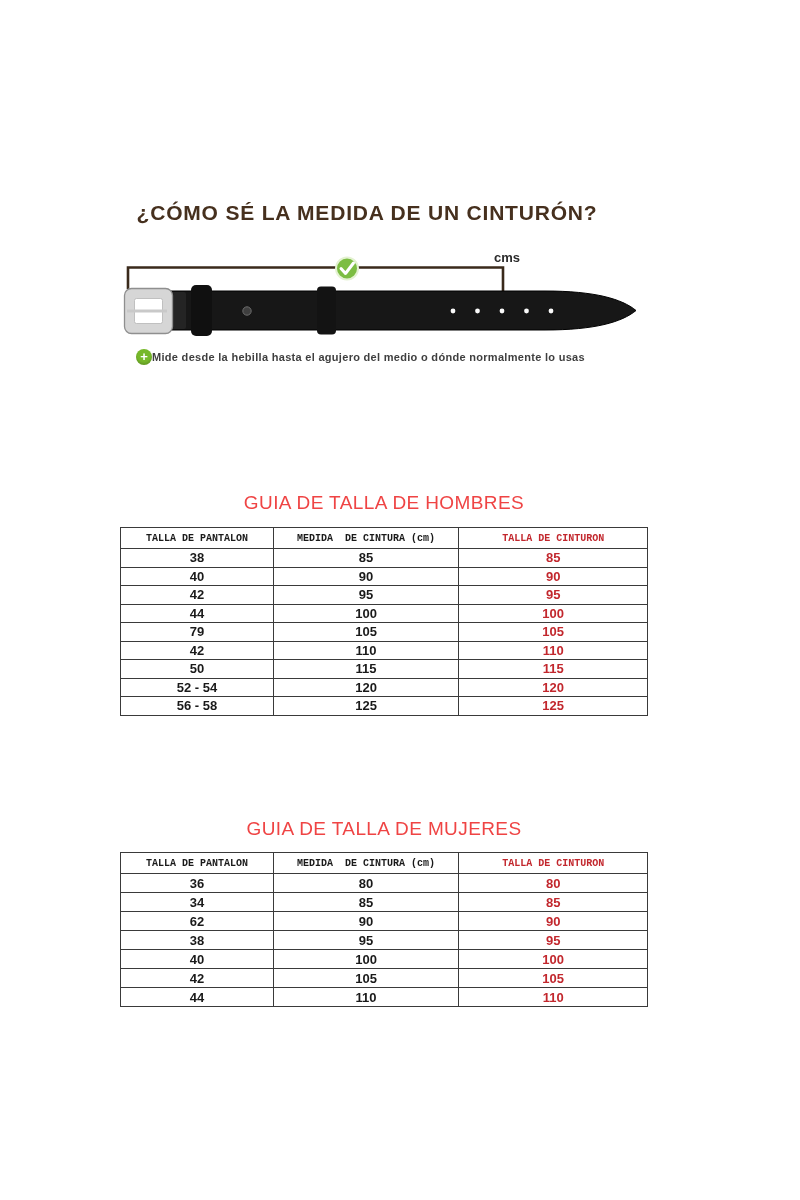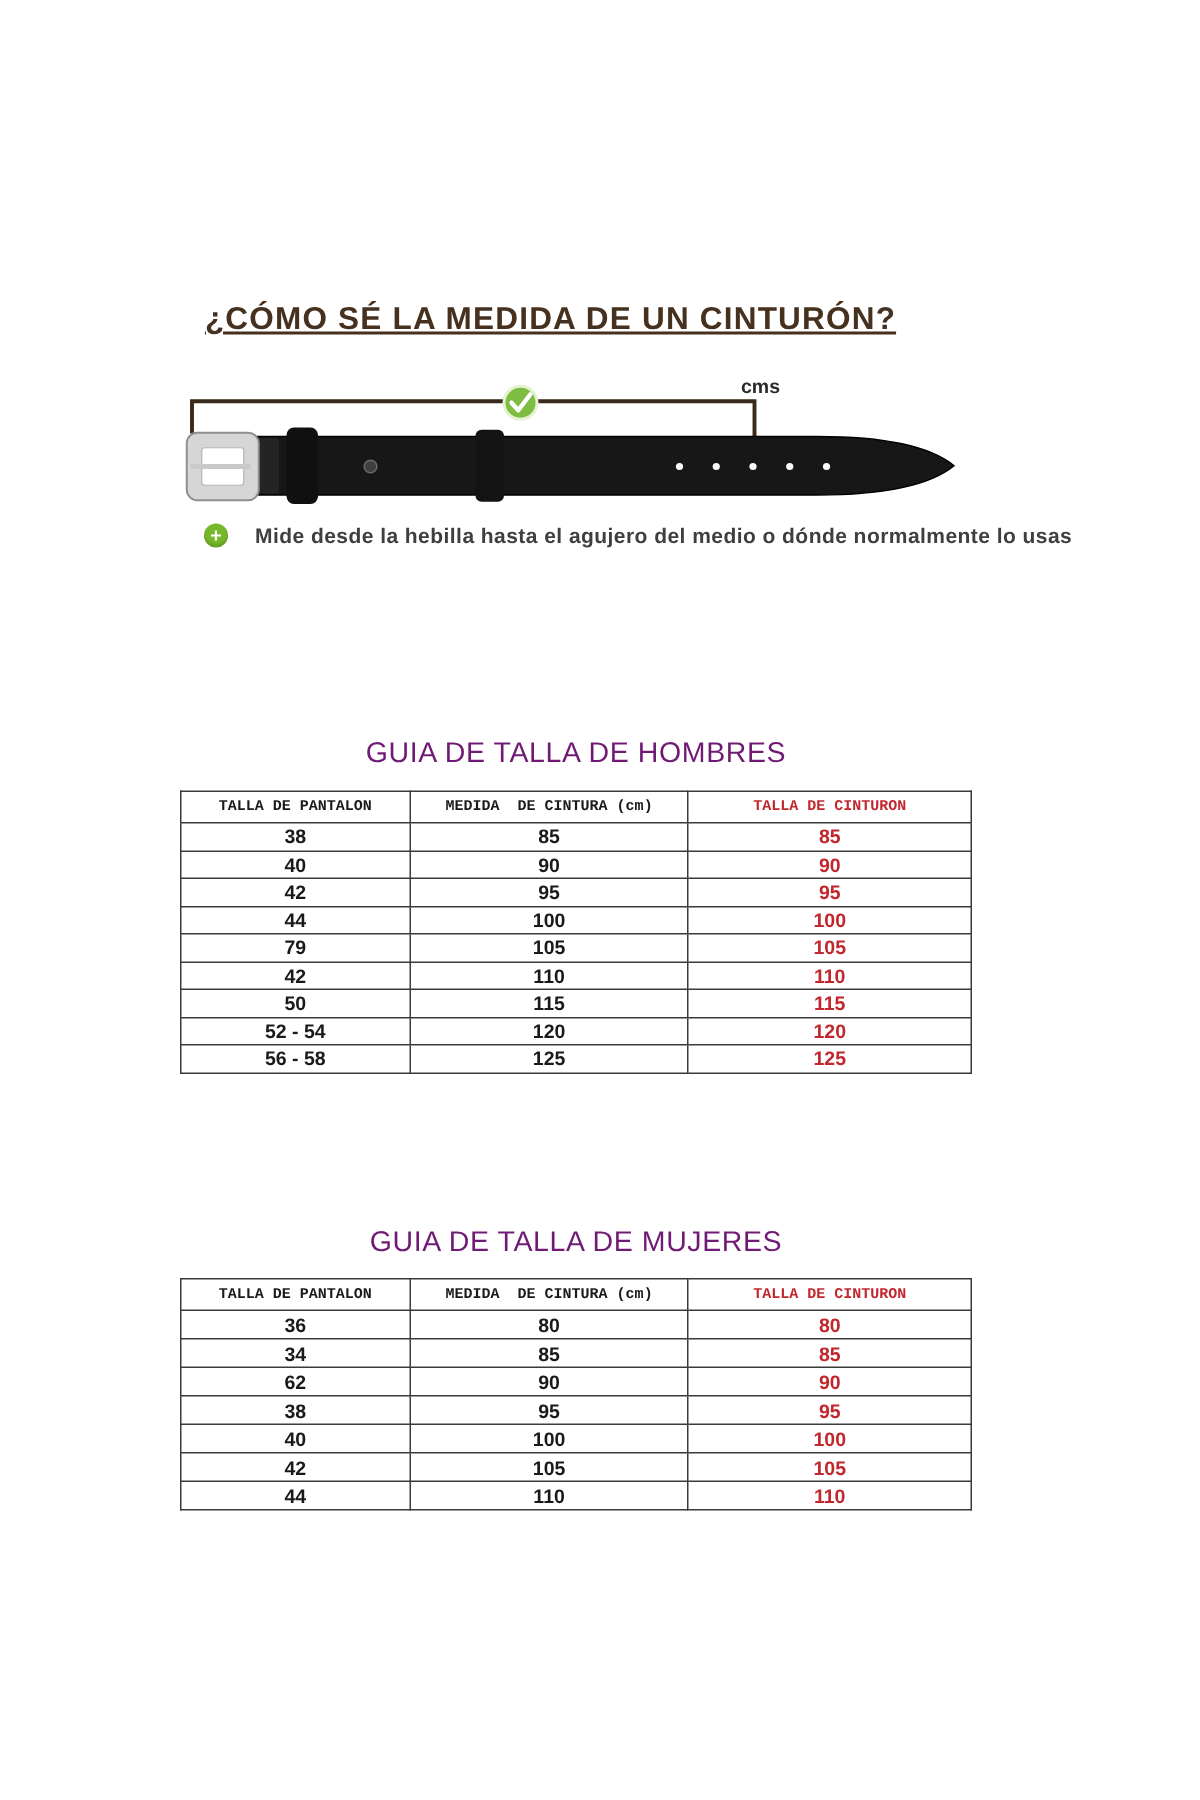--- a/index.html
+++ b/index.html
@@ -1,40 +1,40 @@
 <!DOCTYPE html>
 <html style="--title-brown: #46301e; --bracket-brown: #3a2a1b; --accent-green: #76b82a; --check-green: #7cbd42; --belt-black: #171717; --header-red: #c2272d; --table-border: #3a3a3a; --text-dark: #1a1a1a;"><head>
 <meta charset="utf-8">
 <style>
   html,body{margin:0;padding:0;background:#fff;}
   .canvas{position:relative;width:800px;height:1200px;background:#ffffff;overflow:hidden;
           font-family:"Liberation Sans", sans-serif;}
 
   
   .page-title{position:absolute;top:201px;left:0;width:734px;margin:0;text-align:center;
-              font-size:21px;font-weight:bold;letter-spacing:.8px;color:var(--title-brown);text-decoration:underline;}
+              font-size:21px;font-weight:bold;letter-spacing:.8px;color:var(--title-brown);}
 
   
   svg.belt{position:absolute;top:240px;left:0;}
   .bracket{stroke:var(--bracket-brown);stroke-width:2.6;fill:none;}
   .cms{font-family:"Liberation Sans",sans-serif;font-size:13px;font-weight:bold;fill:#2b2b2b;}
 
   
   .note-row{position:absolute;top:349px;left:136px;display:flex;align-items:center;}
   .plus-icon{display:inline-block;width:16px;height:16px;border-radius:50%;
              background:var(--accent-green);color:#fff;font-size:13px;font-weight:bold;
              line-height:16px;text-align:center;box-shadow:inset 0 -2px 2px rgba(0,0,0,.15);}
-  .note-text{margin-left:18px;font-size:14px;font-weight:bold;color:#3f3f3f;letter-spacing:.3px;}
+  .note-text{margin-left:0;font-size:11px;font-weight:bold;color:#3f3f3f;letter-spacing:.3px;}
 
   
   .guide{position:absolute;left:120px;width:528px;}
   .guide.men{top:492px;}
   .guide.women{top:818px;}
   .guide h2{margin:0;text-align:center;font-size:19px;font-weight:400;
-            color:#701a75;letter-spacing:.4px;}
+            color:#ef4444;letter-spacing:.4px;}
   .guide table{border-collapse:collapse;width:100%;table-layout:fixed;}
   .guide.men table{margin-top:13px;}
   .guide.women table{margin-top:12px;}
   th,td{border:1.6px solid var(--table-border);text-align:center;padding:0;
         font-weight:bold;color:var(--text-dark);}
   th{font-size:10px;height:20px;white-space:pre;font-family:Liberation Mono, monospace;}
   td{font-size:13px;}
   .men td{height:17.5px;}
   .women td{height:18px;}
   th.red,td.red{color:var(--header-red);}

